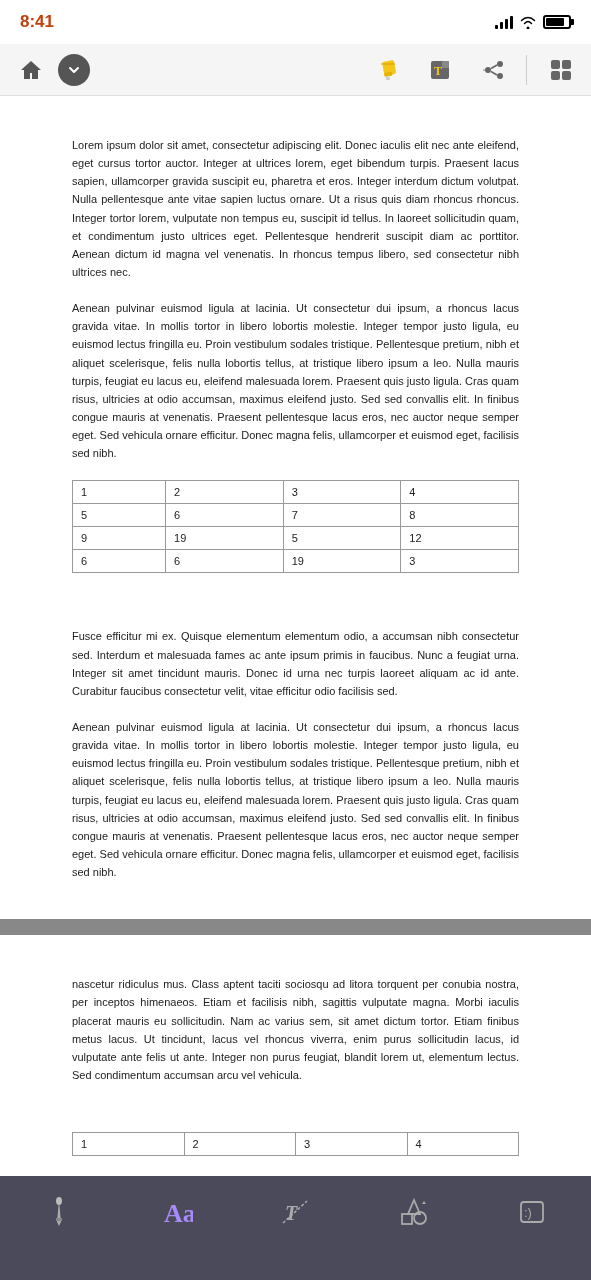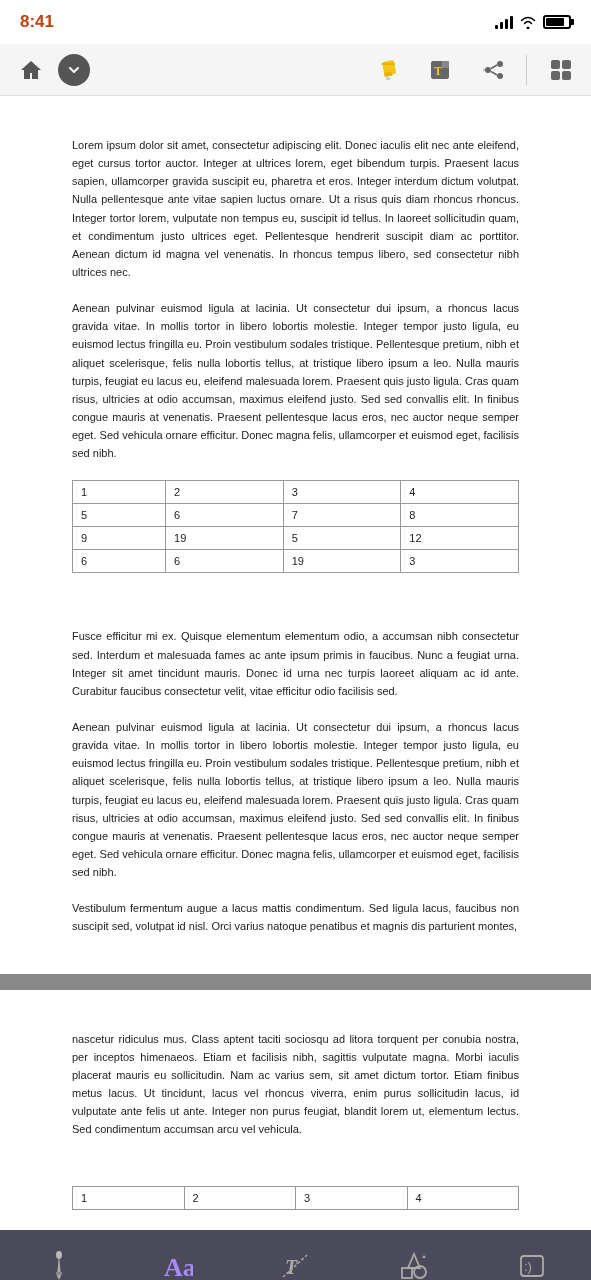--- a/index.html
+++ b/index.html
@@ -311,21 +311,20 @@
               <td>6</td>
               <td>19</td>
               <td>3</td>
             </tr>
           </tbody>
       </table>
 
       <div style="height:30px;"></div>
       <p class="paragraph">Fusce efficitur mi ex. Quisque elementum elementum odio, a accumsan nibh consectetur sed. Interdum et malesuada fames ac ante ipsum primis in faucibus. Nunc a feugiat urna. Integer sit amet tincidunt mauris. Donec id urna nec turpis laoreet aliquam ac id ante. Curabitur faucibus consectetur velit, vitae efficitur odio facilisis sed.</p>
       <p class="paragraph">Aenean pulvinar euismod ligula at lacinia. Ut consectetur dui ipsum, a rhoncus lacus gravida vitae. In mollis tortor in libero lobortis molestie. Integer tempor justo ligula, eu euismod lectus fringilla eu. Proin vestibulum sodales tristique. Pellentesque pretium, nibh et aliquet scelerisque, felis nulla lobortis tellus, at tristique libero ipsum a leo. Nulla mauris turpis, feugiat eu lacus eu, eleifend malesuada lorem. Praesent quis justo ligula. Cras quam risus, ultricies at odio accumsan, maximus eleifend justo. Sed sed convallis elit. In finibus congue mauris at venenatis. Praesent pellentesque lacus eros, nec auctor neque semper eget. Sed vehicula ornare efficitur. Donec magna felis, ullamcorper et euismod eget, facilisis sed nibh.</p>
-      <p class="paragraph">Vestibulum fermentum augue a lacus mattis condimentum. Sed ligula lacus, faucibus non suscipit sed, volutpat id nisl. Orci varius natoque penatibus et magnis dis parturient montes,</p>
     </div>
   </div>
 
   <div class="page-break"></div>
 
   <div class="page">
     <div class="page-content">
       <div style="height:20px;"></div>
       <p class="paragraph">nascetur ridiculus mus. Class aptent taciti sociosqu ad litora torquent per conubia nostra, per inceptos himenaeos. Etiam et facilisis nibh, sagittis vulputate magna. Morbi iaculis placerat mauris eu sollicitudin. Nam ac varius sem, sit amet dictum tortor. Etiam finibus metus lacus. Ut tincidunt, lacus vel rhoncus viverra, enim purus sollicitudin lacus, id vulputate ante felis ut ante. Integer non purus feugiat, blandit lorem ut, elementum lectus. Sed condimentum accumsan arcu vel vehicula.</p>
       <div style="height:30px;"></div>

